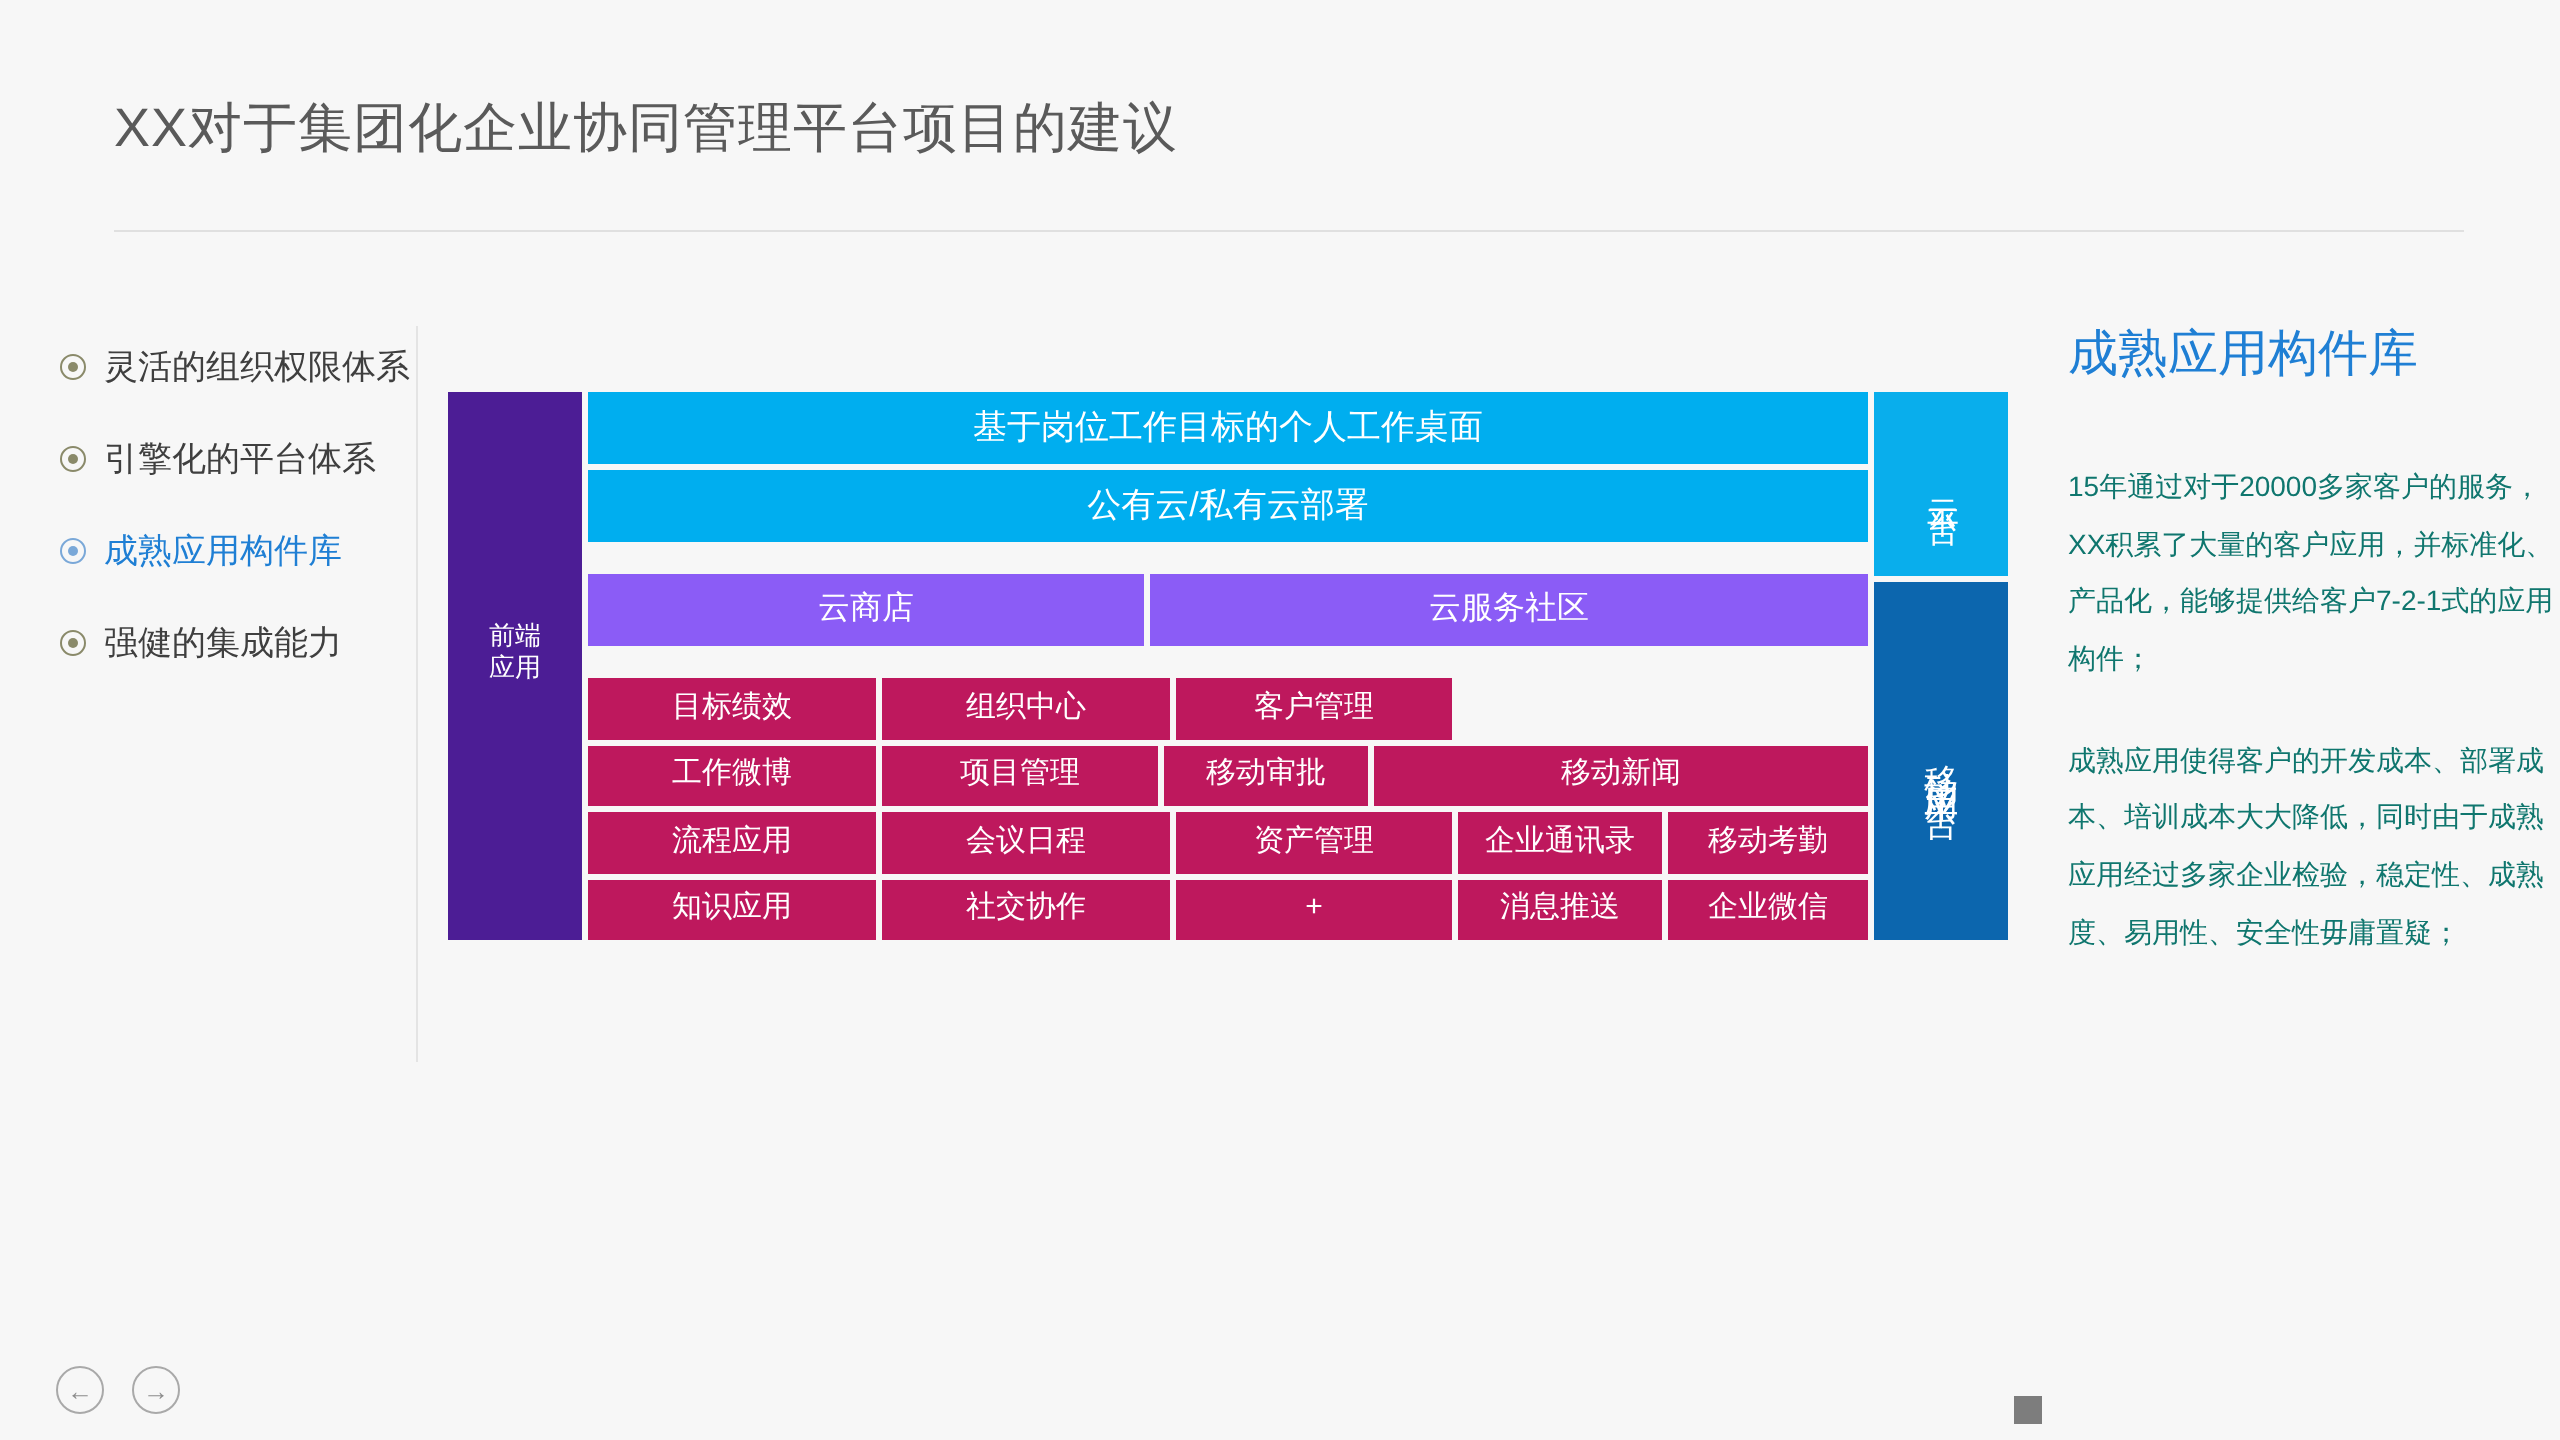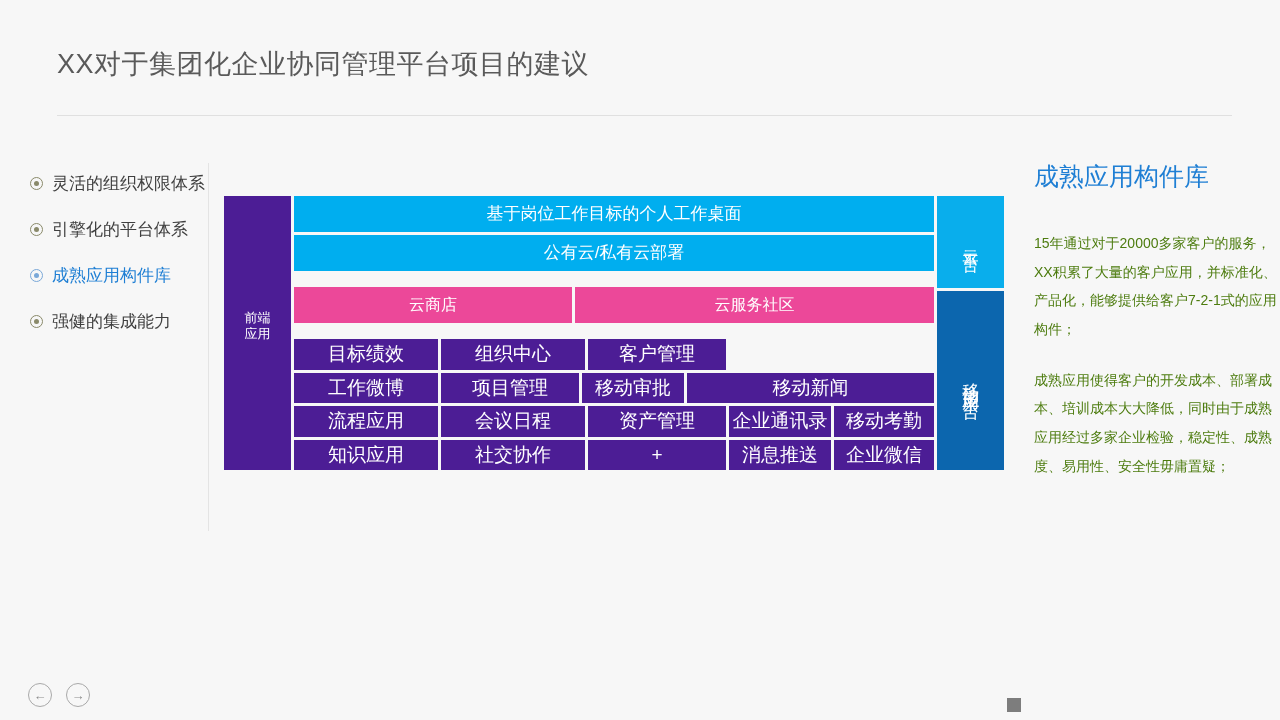--- a/index.html
+++ b/index.html
@@ -129,40 +129,40 @@
     height: 36px;
     background: #00aeef;
     font-size: 17px;
   }
   #row-stores {
     height: 36px;
     display: flex;
     gap: 3px;
   }
   .store-cell {
-    background: #ec4899;
+    background: #8b5cf6;
     font-size: 16px;
   }
   #store-shop { flex: 0 0 278px; }
   #store-community { flex: 1 1 auto; }
 
   #app-grid {
     flex: 1 1 auto;
     display: flex;
     flex-direction: column;
     gap: 3px;
   }
   .grid-row {
     flex: 1 1 0;
     display: flex;
     gap: 3px;
   }
   .app-cell {
-    background: #4c1d95;
-    font-size: 19px;
+    background: #be185d;
+    font-size: 15px;
   }
   .col-a { flex: 0 0 144px; }
   .col-b { flex: 0 0 144px; }
   .col-c { flex: 0 0 138px; }
   .col-d { flex: 0 0 102px; }
   .col-e { flex: 1 1 auto; }
   .col-de { flex: 1 1 auto; }
 
   
   #right-stack {
@@ -194,21 +194,21 @@
   }
   #info-heading {
     font-size: 25px;
     color: #1f7fd4;
     font-weight: 400;
     margin-bottom: 36px;
     white-space: nowrap;
   }
   .info-para {
     font-size: 14px;
-    color: #4d7c0f;
+    color: #0f766e;
     line-height: 2.05;
     margin-bottom: 22px;
   }
 
   
   #footer-nav {
     position: absolute;
     left: 28px; bottom: 13px;
     display: flex;
     gap: 14px;

